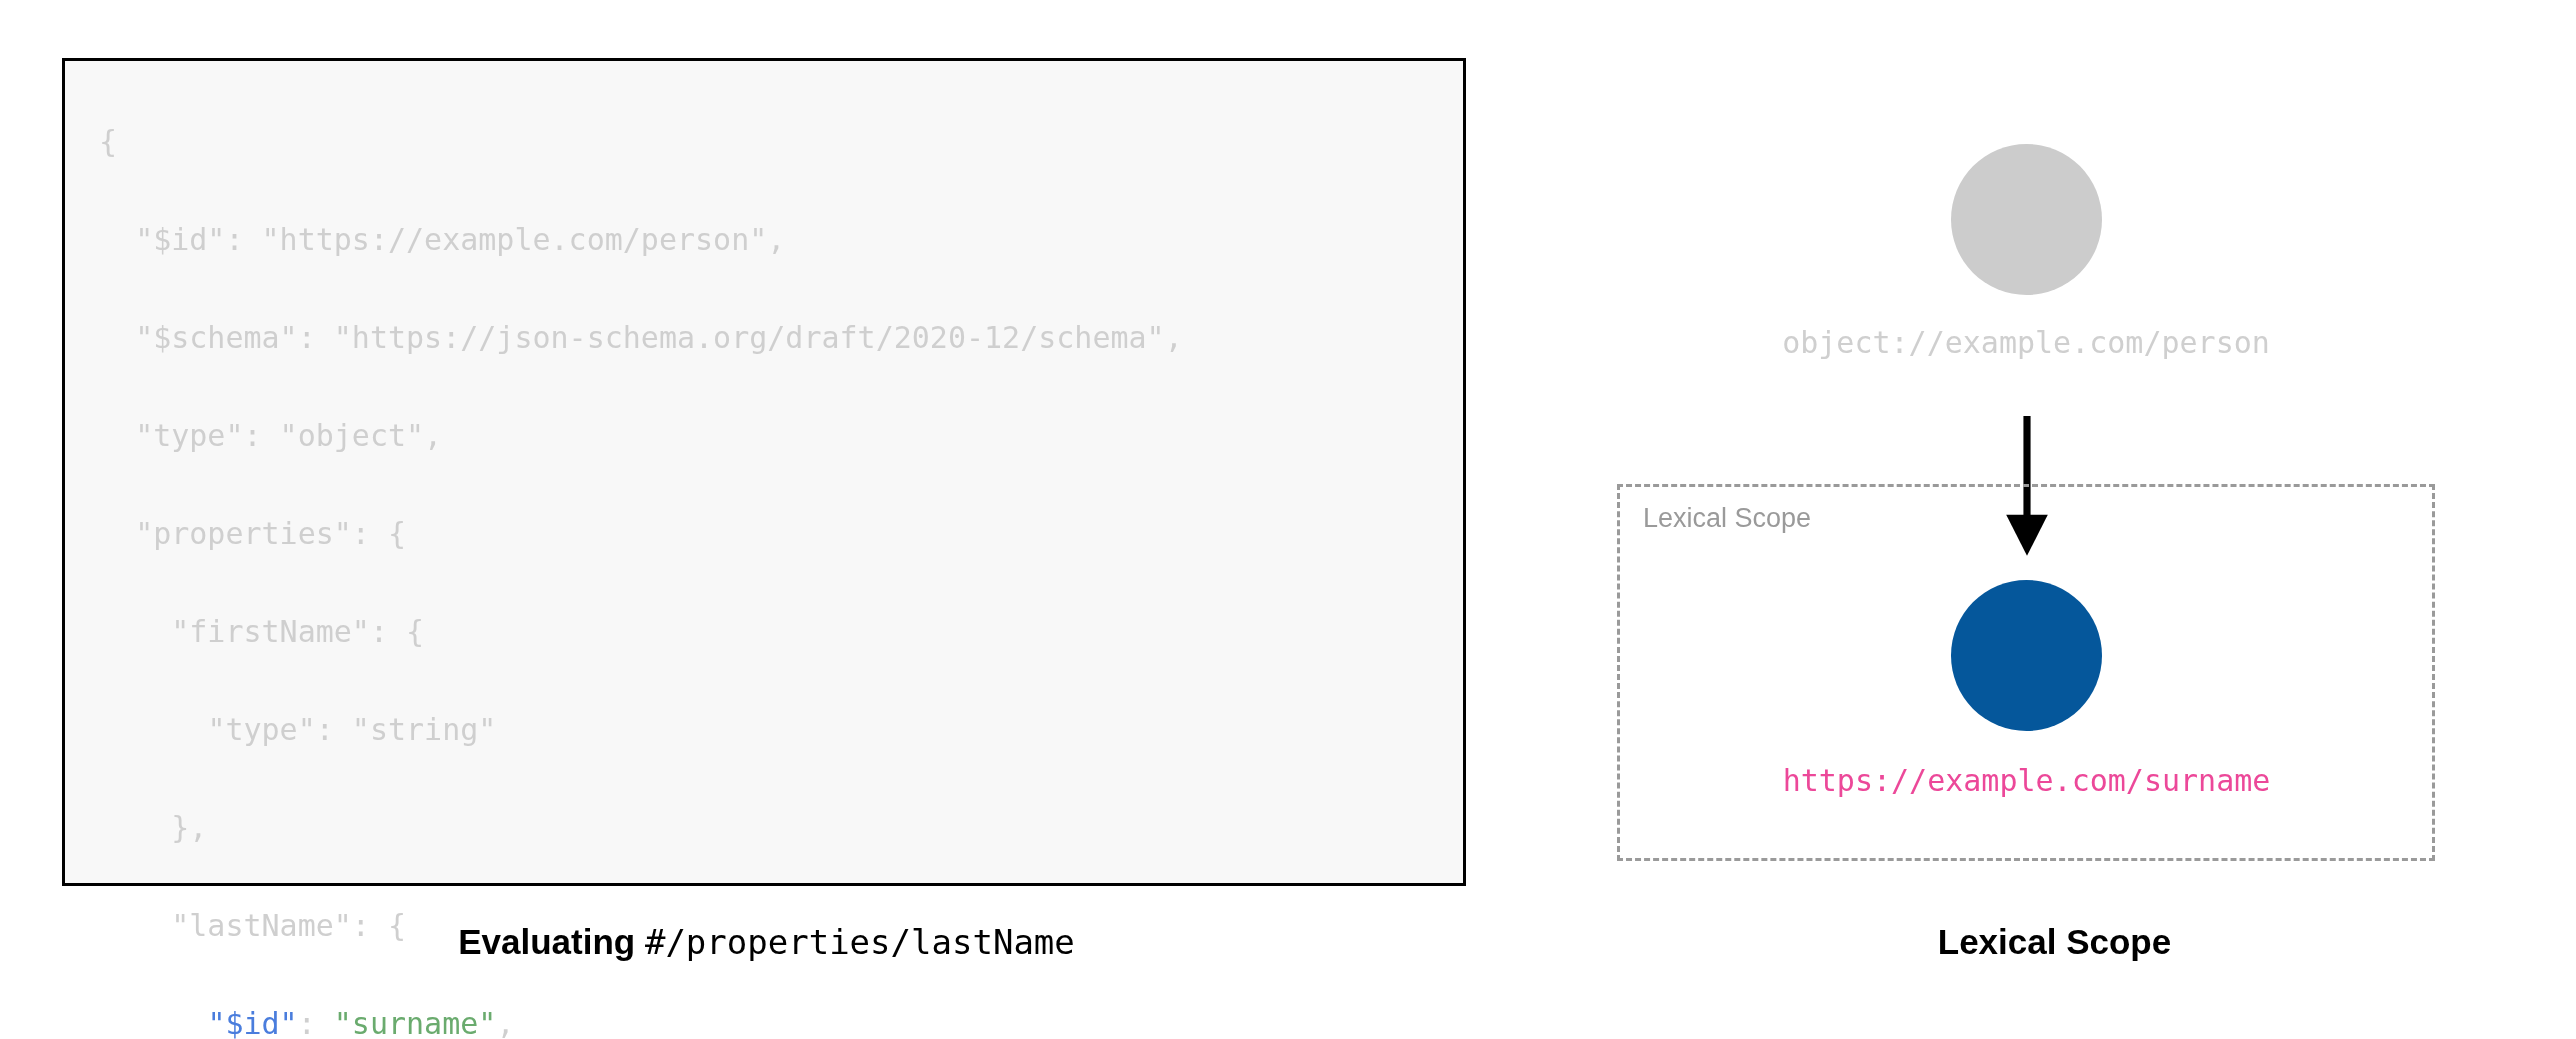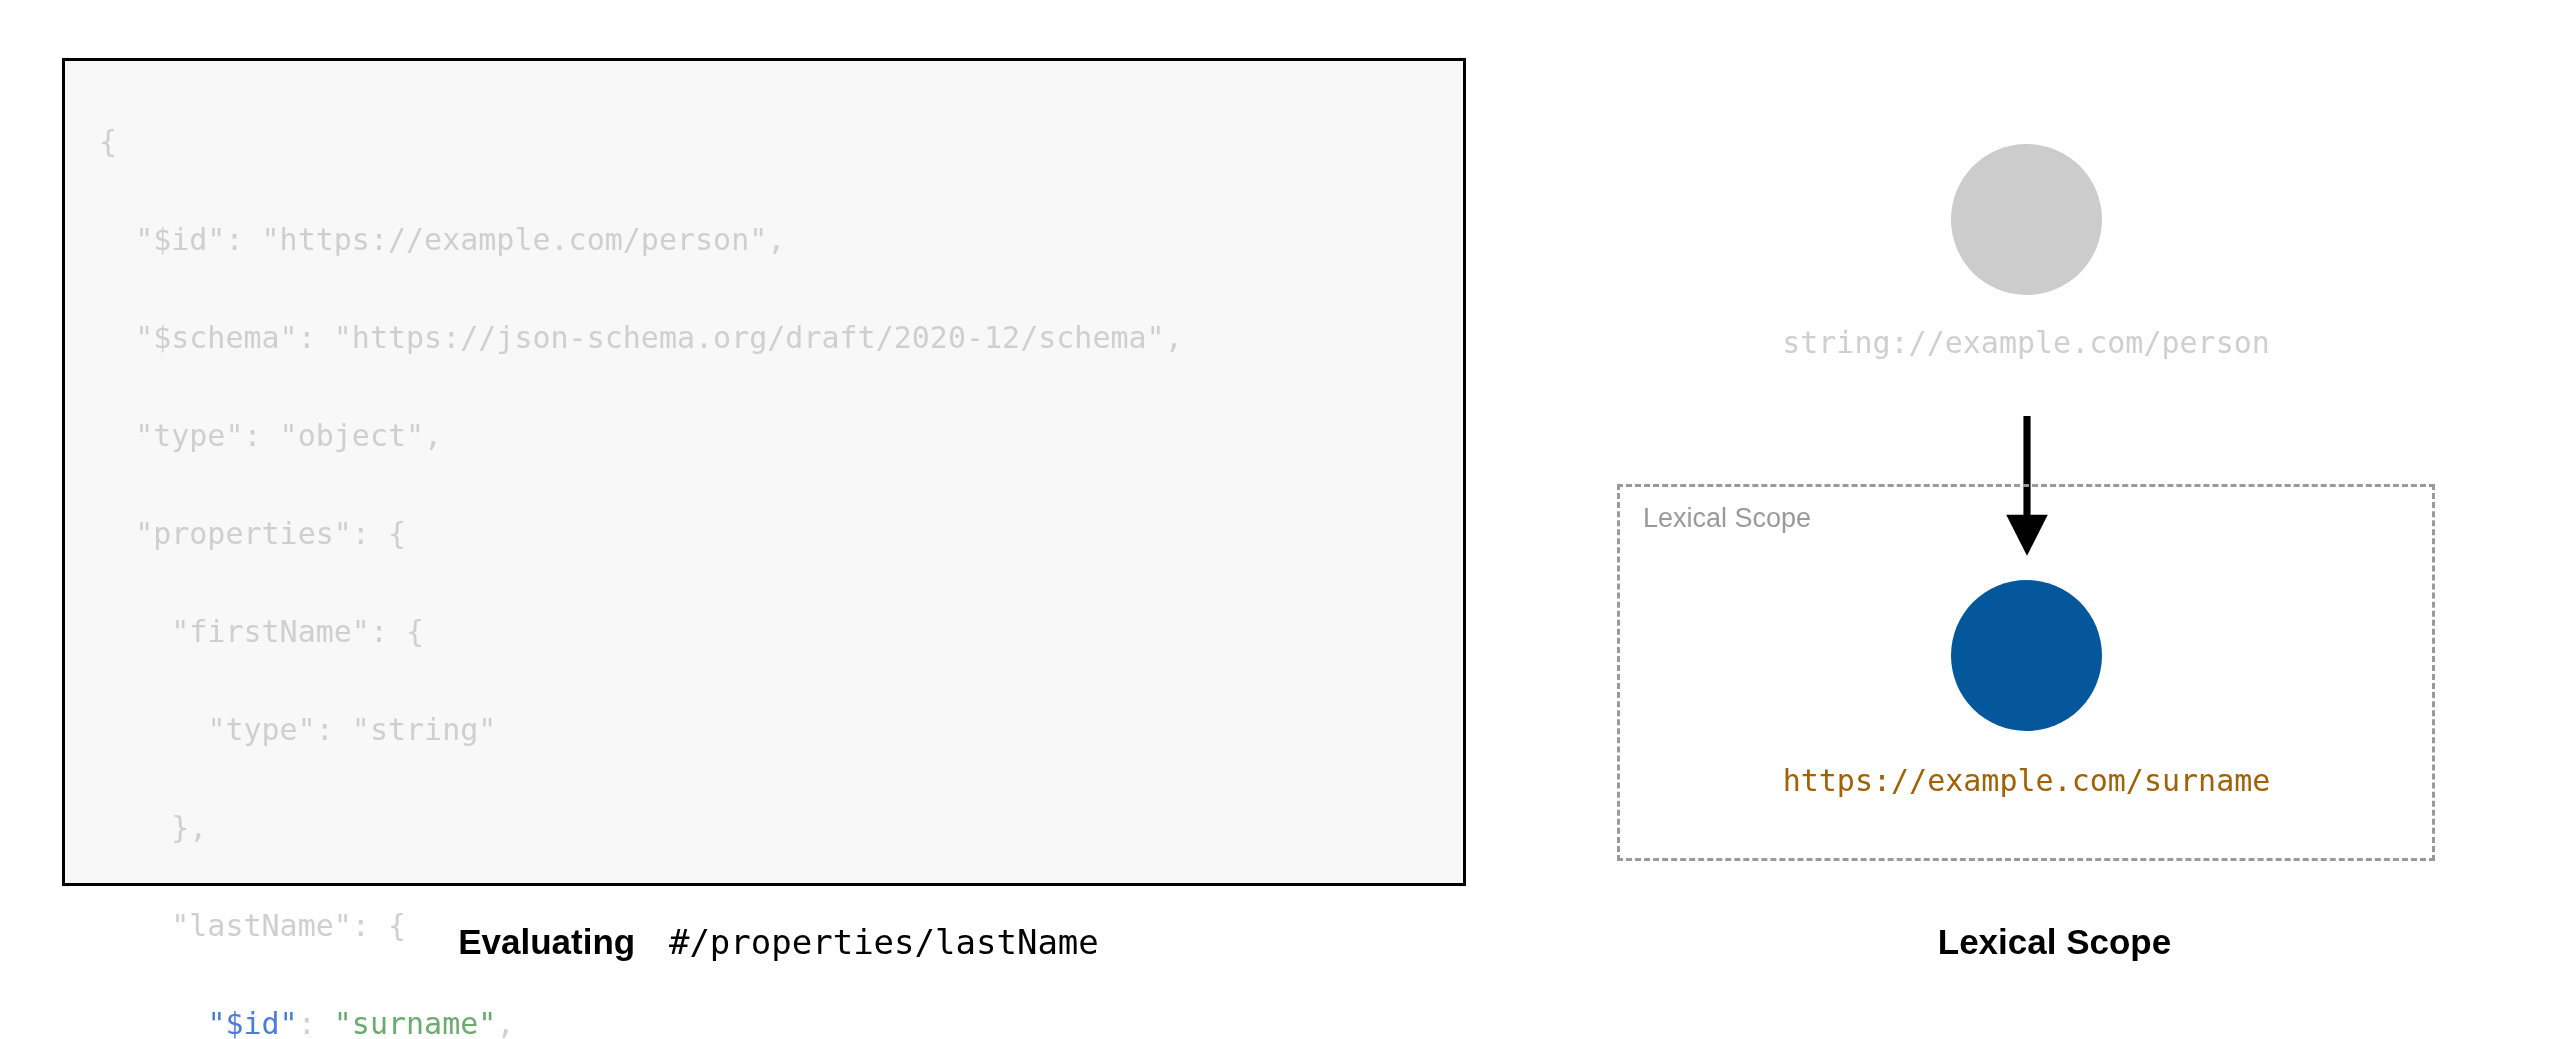--- a/index.html
+++ b/index.html
@@ -61,21 +61,20 @@
     top: 922px;
     width: 1533px;
     text-align: center;
     white-space: nowrap;
   }
   #caption-left .cap-bold {
     font-family: "Liberation Sans", sans-serif;
     font-weight: bold;
     font-size: 35px;
     color: #000000;
-    margin-left: 24px;
   }
   #caption-left .cap-mono {
     font-family: "DejaVu Sans Mono", "Liberation Mono", monospace;
     font-size: 34px;
     color: #000000;
   }
 
   
   #diagram-panel {
     position: absolute;
@@ -195,29 +194,29 @@
 
   <div id="caption-left">
     <span class="cap-bold">Evaluating</span><span class="cap-bold"> </span><span class="cap-mono">#/properties/lastName</span>
   </div>
 
 </div>
 
 <div id="diagram-panel">
 
   <div id="node-person-circle" style="background: rgb(204, 204, 204);"></div>
-  <div id="node-person-label" style="color: rgb(207, 207, 207);">string://example.com/person</div>
+  <div id="node-person-label" style="color: rgb(207, 207, 207);">object://example.com/person</div>
 
   <svg id="edge-arrow" viewBox="0 0 120 220" xmlns="http://www.w3.org/2000/svg">
     <line x1="60" y1="0" x2="60" y2="168" stroke="#000000" stroke-width="11"></line>
     <polygon points="28,152 92,152 60,215" fill="#000000"></polygon>
   </svg>
 
   <div id="lexical-scope-box" style="border-color: rgb(154, 154, 154);"></div>
   <div id="lexical-scope-inner-label" style="color: rgb(154, 154, 154);">Lexical Scope</div>
 
   <div id="node-surname-circle" style="background: rgb(5, 87, 155);"></div>
-  <div id="node-surname-label" style="color: #a16207;">https://example.com/surname</div>
+  <div id="node-surname-label" style="color: #ec4899;">https://example.com/surname</div>
 
   <div id="caption-right">Lexical Scope</div>
 
 </div>
 
 
 </body></html>

